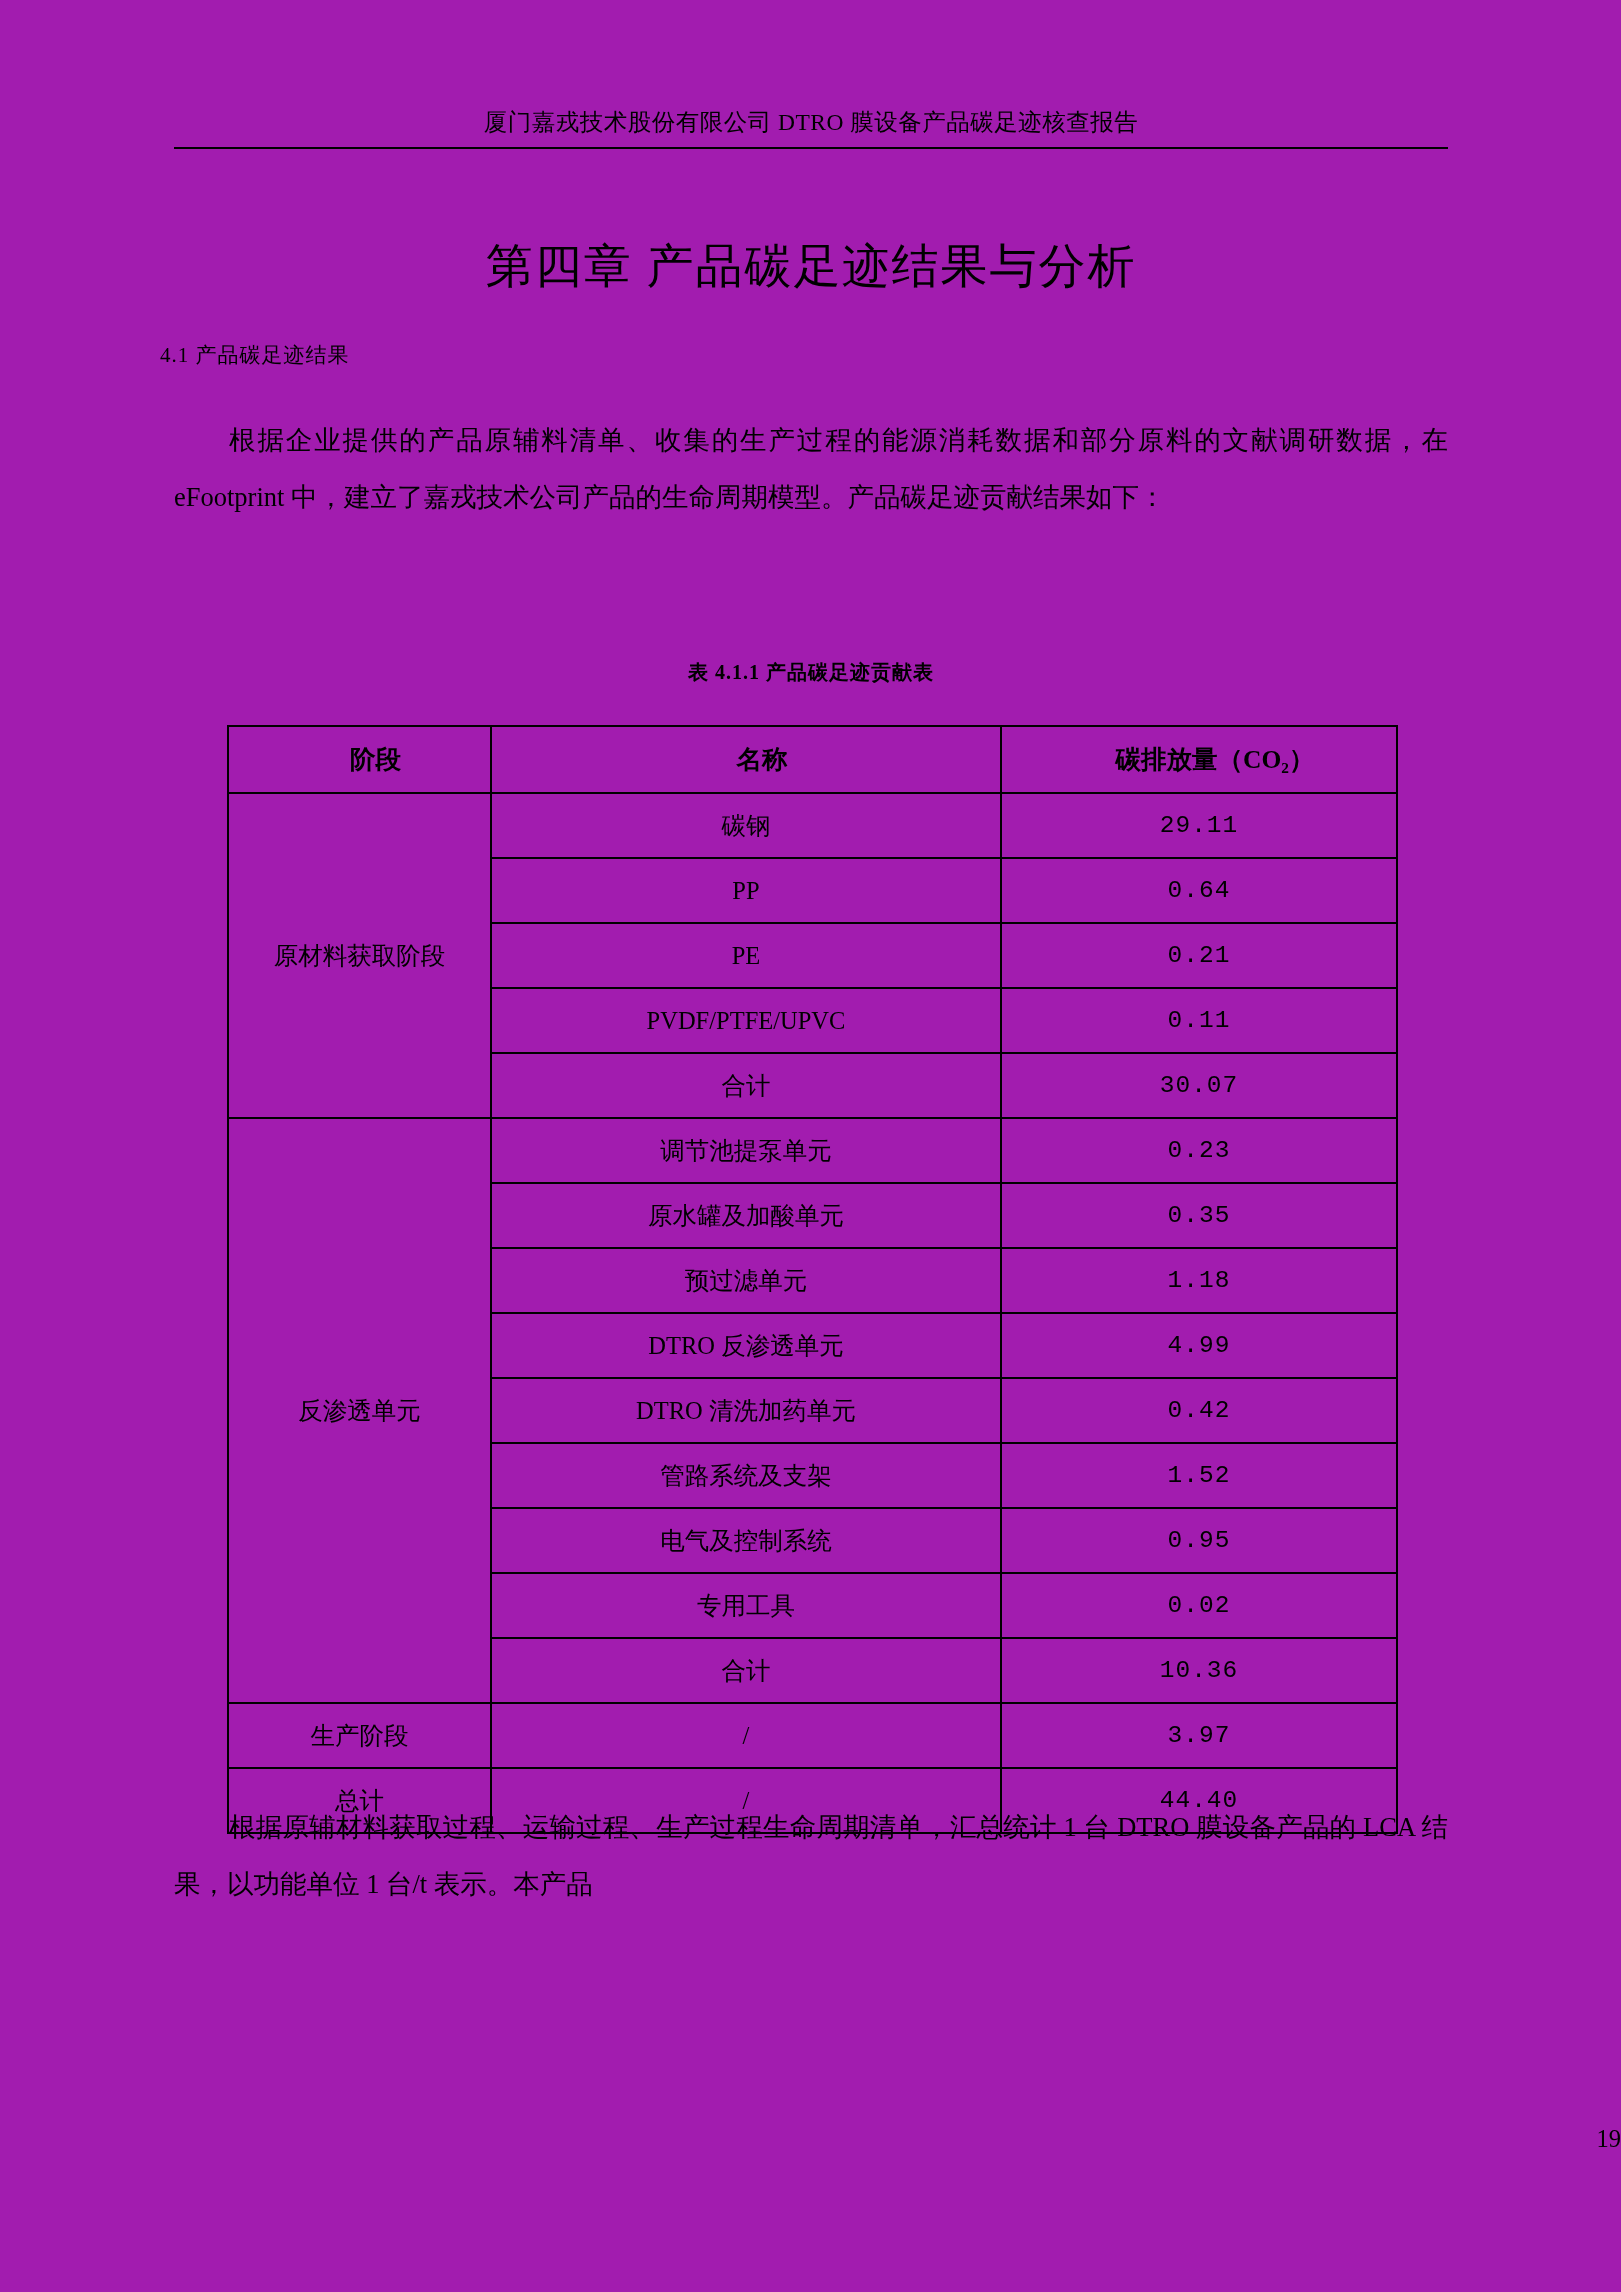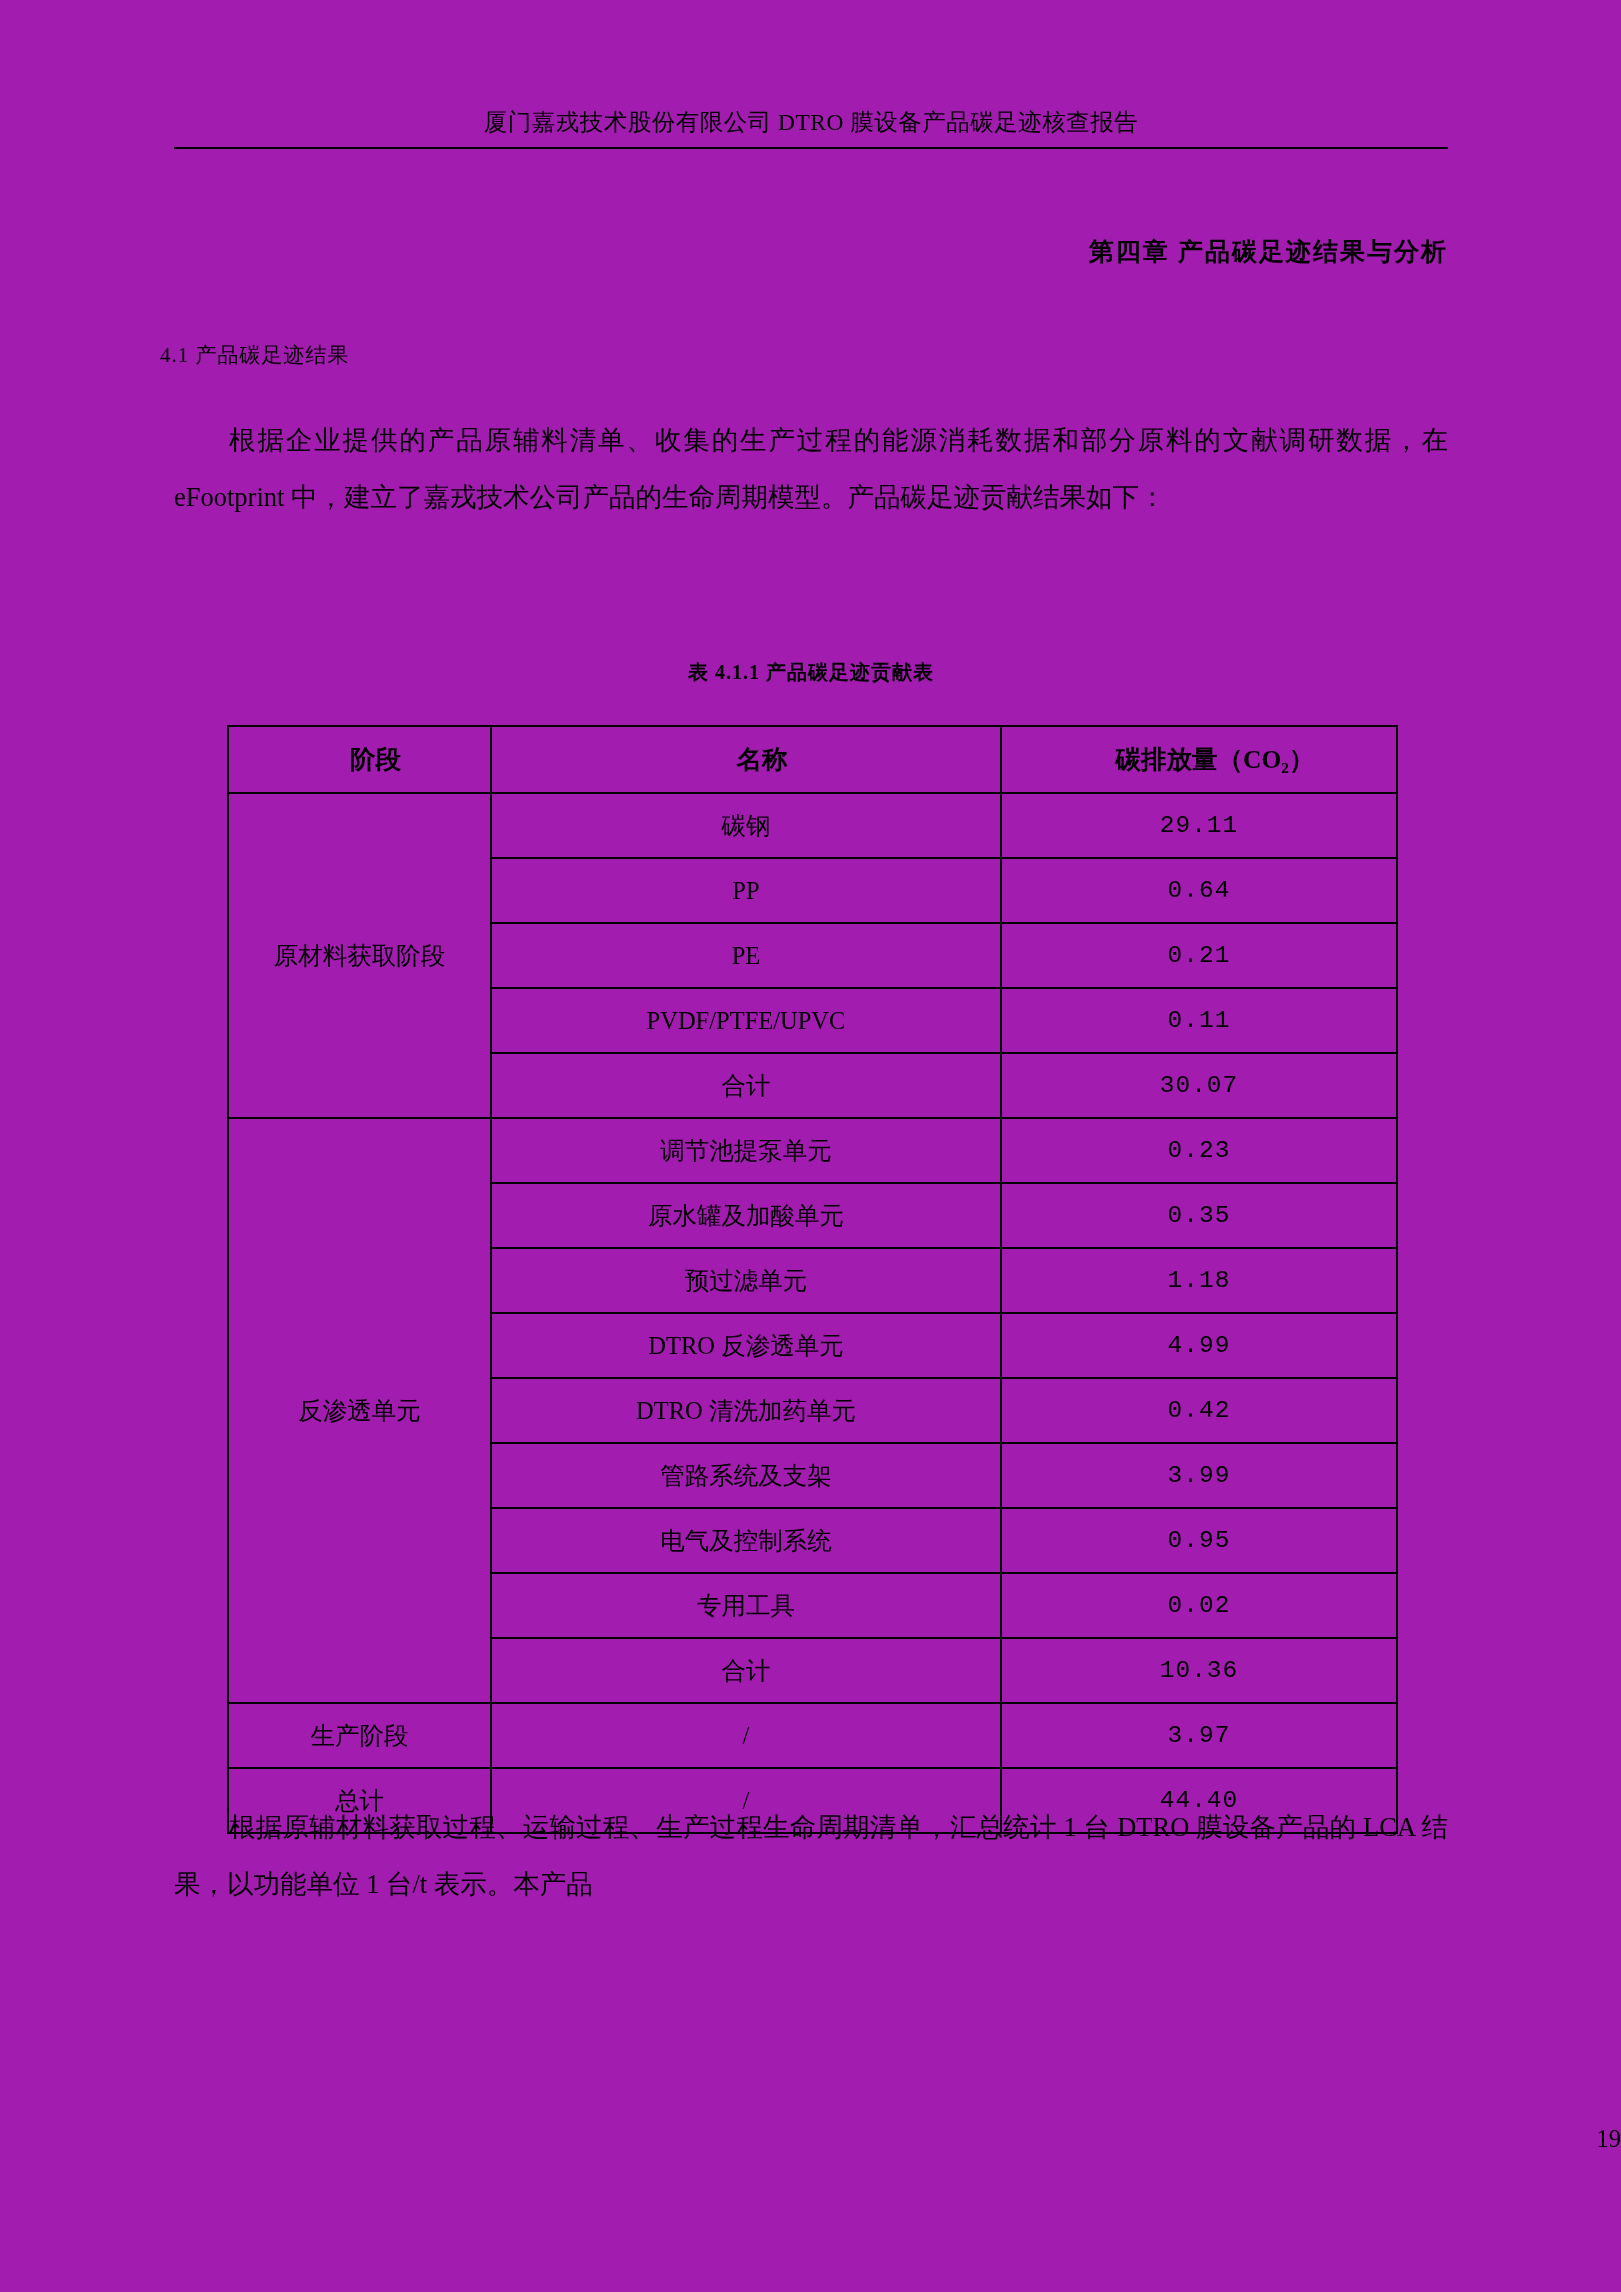--- a/index.html
+++ b/index.html
@@ -31,23 +31,23 @@
     top: 147px;
     left: 174px;
     width: 1274px;
     border-bottom: 2px solid #000;
   }
   .chapter-title {
     position: absolute;
     top: 235px;
     left: 174px;
     width: 1274px;
-    text-align: right;
-    font-size: 25px;
-    font-weight: bold;
+    text-align: center;
+    font-size: 47px;
+    font-weight: normal;
     letter-spacing: 2px;
   }
   .section-title {
     position: absolute;
     top: 341px;
     left: 160px;
     font-size: 21px;
     font-weight: normal;
     letter-spacing: 1px;
   }
@@ -184,21 +184,21 @@
       <tr>
         <td>DTRO 反渗透单元</td>
         <td class="num">4.99</td>
       </tr>
       <tr>
         <td>DTRO 清洗加药单元</td>
         <td class="num">0.42</td>
       </tr>
       <tr>
         <td>管路系统及支架</td>
-        <td class="num">3.99</td>
+        <td class="num">1.52</td>
       </tr>
       <tr>
         <td>电气及控制系统</td>
         <td class="num">0.95</td>
       </tr>
       <tr>
         <td>专用工具</td>
         <td class="num">0.02</td>
       </tr>
       <tr>

